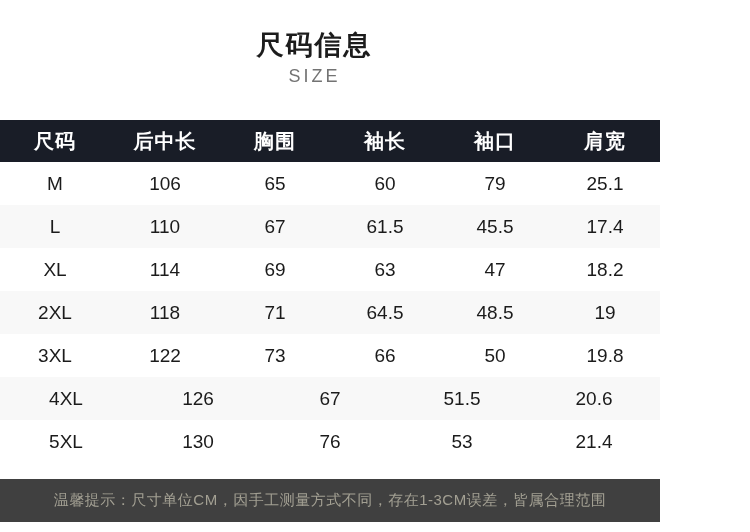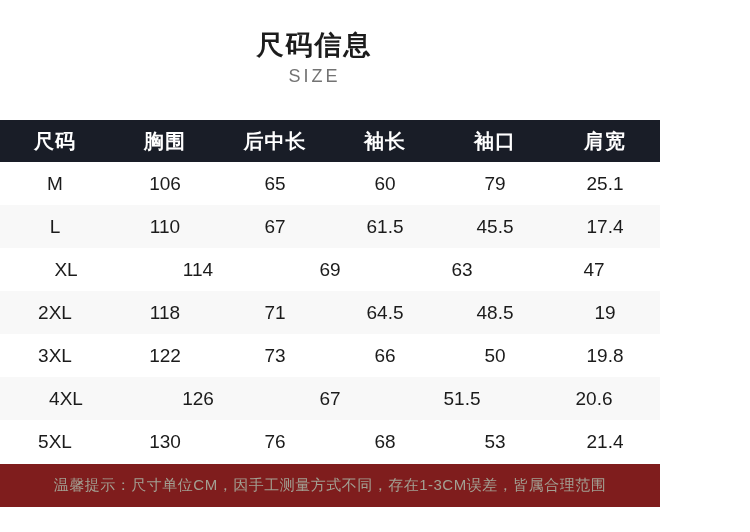--- a/index.html
+++ b/index.html
@@ -61,23 +61,23 @@
   }
   .tr.alt {
     background: #f8f8f8;
   }
   .td {
     flex: 1;
     text-align: center;
   }
   .note-bar {
     width: 660px;
-    margin: 1px auto 0 auto;
+    margin: 16px auto 0 auto;
     height: 43px;
-    background: #7f1d1d;
+    background: #404040;
     display: flex;
     align-items: center;
     justify-content: center;
   }
   .note-text {
     color: #a3a093;
     font-size: 15px;
     letter-spacing: 0.5px;
   }
 </style>
@@ -87,22 +87,22 @@
 <div class="page">
 
   <div class="header">
     <div class="title">尺码信息</div>
     <div class="subtitle">SIZE</div>
   </div>
 
   <div class="size-table">
     <div class="thead" id="thead">
         <div class="th">尺码</div>
+        <div class="th">后中长</div>
         <div class="th">胸围</div>
-        <div class="th">后中长</div>
         <div class="th">袖长</div>
         <div class="th">袖口</div>
         <div class="th">肩宽</div>
       </div>
     <div class="tbody" id="tbody">
         <div class="tr">
           <div class="td">M</div>
           <div class="td">106</div>
           <div class="td">65</div>
           <div class="td">60</div>
@@ -116,20 +116,21 @@
           <div class="td">61.5</div>
           <div class="td">45.5</div>
           <div class="td">17.4</div>
         </div>
         <div class="tr">
           <div class="td">XL</div>
           <div class="td">114</div>
           <div class="td">69</div>
           <div class="td">63</div>
           <div class="td">47</div>
+          <div class="td">18.2</div>
         </div>
         <div class="tr alt">
           <div class="td">2XL</div>
           <div class="td">118</div>
           <div class="td">71</div>
           <div class="td">64.5</div>
           <div class="td">48.5</div>
           <div class="td">19</div>
         </div>
         <div class="tr">
@@ -144,21 +145,20 @@
           <div class="td">4XL</div>
           <div class="td">126</div>
           <div class="td">67</div>
           <div class="td">51.5</div>
           <div class="td">20.6</div>
         </div>
         <div class="tr">
           <div class="td">5XL</div>
           <div class="td">130</div>
           <div class="td">76</div>
-          <div class="td">68</div>
           <div class="td">53</div>
           <div class="td">21.4</div>
         </div>
       </div>
   </div>
 
   <div class="note-bar">
     <span class="note-text">温馨提示：尺寸单位CM，因手工测量方式不同，存在1-3CM误差，皆属合理范围</span>
   </div>
 

